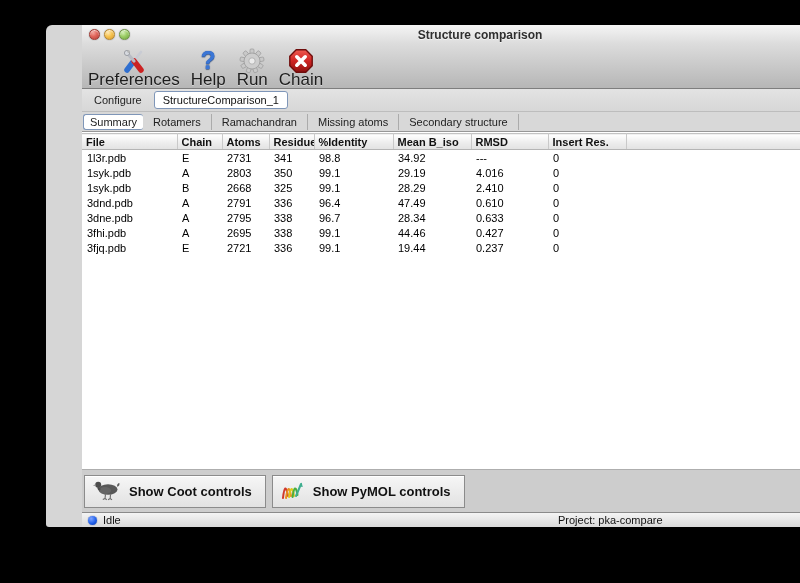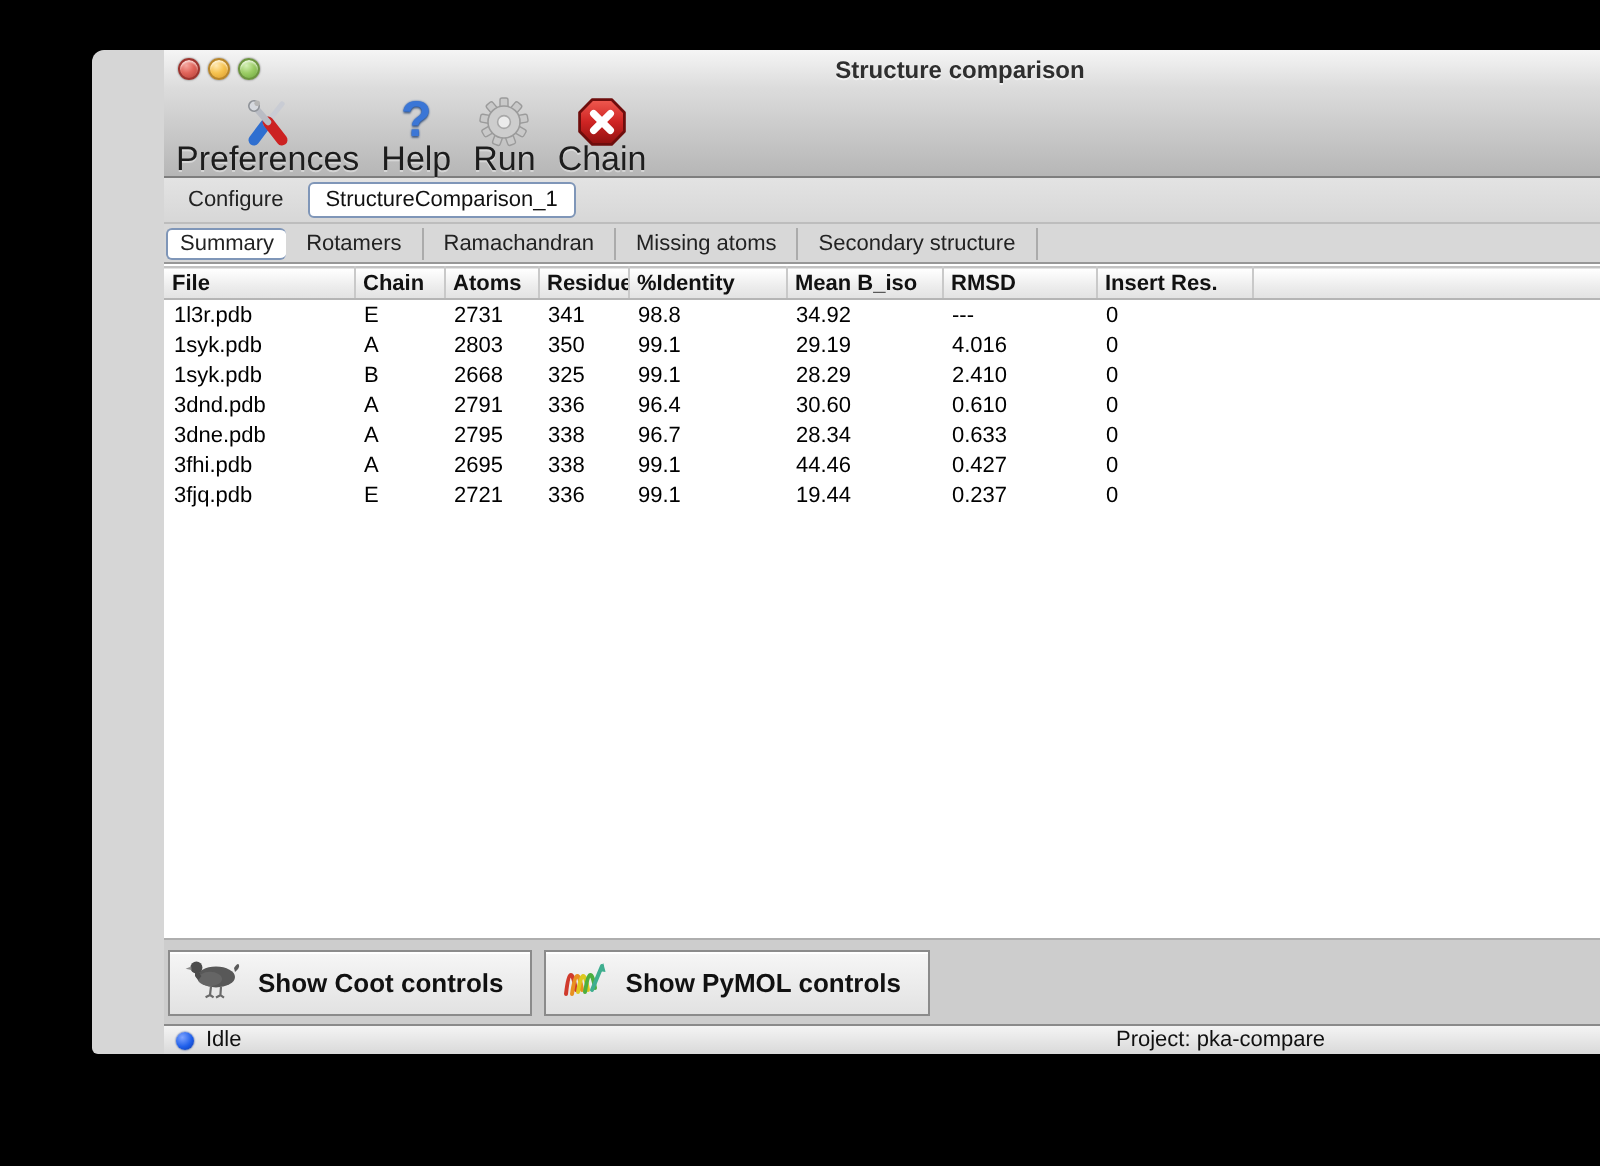--- a/index.html
+++ b/index.html
@@ -221,21 +221,21 @@
         <td>2.410</td>
         <td>0</td>
         <td></td>
       </tr>
           <tr class="data-row">
         <td>3dnd.pdb</td>
         <td>A</td>
         <td>2791</td>
         <td>336</td>
         <td>96.4</td>
-        <td>30.60</td>
+        <td>47.49</td>
         <td>0.610</td>
         <td>0</td>
         <td></td>
       </tr>
           <tr class="data-row">
         <td>3dne.pdb</td>
         <td>A</td>
         <td>2795</td>
         <td>338</td>
         <td>96.7</td>

